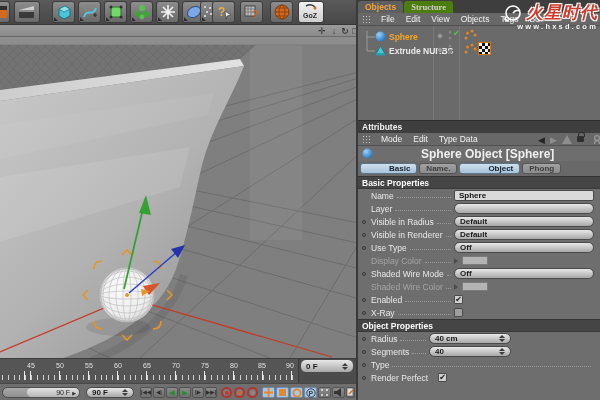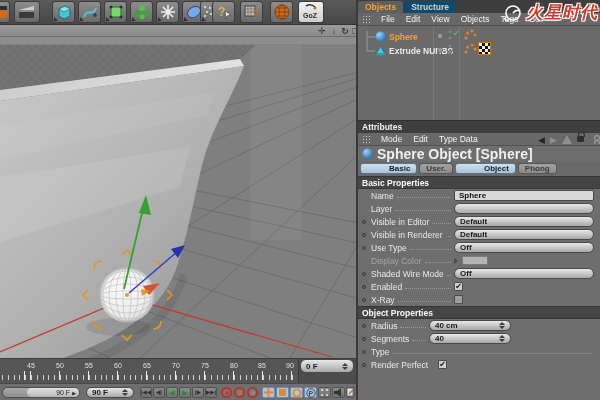--- a/index.html
+++ b/index.html
@@ -35,21 +35,21 @@
   .rec{position:absolute;top:3px;width:11px;height:11px;border-radius:50%;border:2px solid #b03530;background:#7c7c7c;}
   .rec i{position:absolute;left:1.5px;top:1.5px;width:4px;height:4px;border-radius:50%;background:#d06a28;}
   .tog{position:absolute;top:3px;width:13px;height:11px;border:1px solid #6d8cab;border-radius:2px;background:#a9c7e4;display:flex;align-items:center;justify-content:center;}
   .tog.gray{border-color:#565656;background:linear-gradient(#8b8b8b,#707070);}
 
   
   #rightcol{left:356px;top:0;width:244px;height:400px;background:#6e6e6e;border-left:2px solid #3a3a3a;}
   .hbar{position:relative;height:13px;background:#3e3e3e;color:#f0f0f0;font-size:8.5px;font-weight:bold;display:flex;align-items:flex-end;}
   .otab{height:12px;padding:1px 7px 0;font-size:8.5px;font-weight:bold;border-radius:3px 3px 0 0;margin-right:1px;}
   .otab.on{background:#5f5f5f;color:#f2a33c;}
-  .otab.off{background:#0c4a6e;color:#d2d2d2;}
+  .otab.off{background:#4d7c0f;color:#d2d2d2;font-family:Liberation Serif, serif;}
   .pmenu{height:13px;background:#686868;border-bottom:1px solid #515151;display:flex;align-items:center;gap:11px;font-size:8.5px;color:#f2f2f2;padding:0 4px;position:relative;}
   .grip{width:8px;height:8px;background-image:radial-gradient(#d2d2d2 0.8px,transparent 0.9px);background-size:3px 3px;opacity:.9;}
   .mitem{cursor:default;}
 
   
   #otree{position:relative;height:94px;background:#6a6a6a;}
   .colline{position:absolute;top:0;bottom:0;width:1px;background:#5b5b5b;border-right:1px solid #787878;}
   .orow{position:absolute;left:0;height:13px;display:flex;align-items:center;font-size:8.5px;font-weight:bold;}
   .oname-sel{color:#f5a623;}
   .oname{color:#e9e9e9;}
@@ -494,25 +494,25 @@
     <span class="lockic" style="right:16px;"></span>
     <svg class="navic" style="right:-2px;" width="10" height="10">
         <circle cx="5" cy="3" r="2.4" fill="none" stroke="#9a9a9a" stroke-width="1.2"></circle>
         <circle cx="5" cy="8" r="2.4" fill="none" stroke="#9a9a9a" stroke-width="1.2"></circle>
       </svg>
   </div>
   <div style="height:15px;display:flex;align-items:center;gap:4px;padding:0 4px;background:#6e6e6e;">
     <svg width="11" height="11">
         <circle cx="5.5" cy="5.5" r="5" fill="url(#obl)"></circle>
       </svg>
-    <span style="font-size:14px;font-weight:bold;color:#f0f0f0;">Sphere Object [Sphere]</span>
+    <span style="font-size:12px;font-weight:bold;color:#f0f0f0;margin-left:44px;">Sphere Object [Sphere]</span>
   </div>
   <div class="atabs">
     <span class="atab on">Basic</span>
-    <span class="atab off">User.</span>
+    <span class="atab off">Name.</span>
     <span class="atab on">Object</span>
     <span class="atab off">Phong</span>
   </div>
 
   <div class="sect">Basic Properties</div>
 
   <div class="arow">
     <span class="albl">Name</span>
     <span class="lead"></span>
     <span class="ctrl w140">
@@ -523,21 +523,21 @@
     <span class="albl">Layer</span>
     <span class="lead"></span>
     <span class="ctrl w140">
         <span class="pill" style="width:140px;">
           <span class="lbl"></span>
         </span>
       </span>
   </div>
   <div class="arow">
     <span class="key"></span>
-    <span class="albl">Visible in Editor</span>
+    <span class="albl">Visible in Radius</span>
     <span class="lead"></span>
     <span class="ctrl w140">
         <span class="pill" style="width:140px;">
           <span class="lbl">Default</span>
         </span>
       </span>
   </div>
   <div class="arow">
     <span class="key"></span>
     <span class="albl">Visible in Renderer</span>
@@ -568,20 +568,29 @@
       </span>
   </div>
   <div class="arow">
     <span class="key"></span>
     <span class="albl">Shaded Wire Mode</span>
     <span class="lead"></span>
     <span class="ctrl w140">
         <span class="pill" style="width:140px;">
           <span class="lbl">Off</span>
         </span>
+      </span>
+  </div>
+  <div class="arow dim">
+    <span class="albl">Shaded Wire Color</span>
+    <span class="lead"></span>
+    <span class="ctrl w140">
+        <i class="exparrow"></i>
+        <span class="swatch"></span>
+        <span style="width:106px;"></span>
       </span>
   </div>
   <div class="arow">
     <span class="key"></span>
     <span class="albl">Enabled</span>
     <span class="lead"></span>
     <span class="ctrl w140">
         <span class="cb"><span>✔</span></span>
         <span style="width:129px;"></span>
       </span>
@@ -645,13 +654,14 @@
   <div id="wmrow">
     <svg width="22" height="20">
       <g fill="none" stroke="#fff" stroke-width="1.6">
           <circle cx="11" cy="10" r="7"></circle>
           <path d="M4,14 q-3,3 2,4"></path>
           <path d="M11,10 q3,-4 7,-2"></path>
         </g>
     </svg>
     <span id="brand">火星时代</span>
   </div>
+  <div id="wmurl">www.hxsd.com</div>
 </div>
 
 </body></html>

